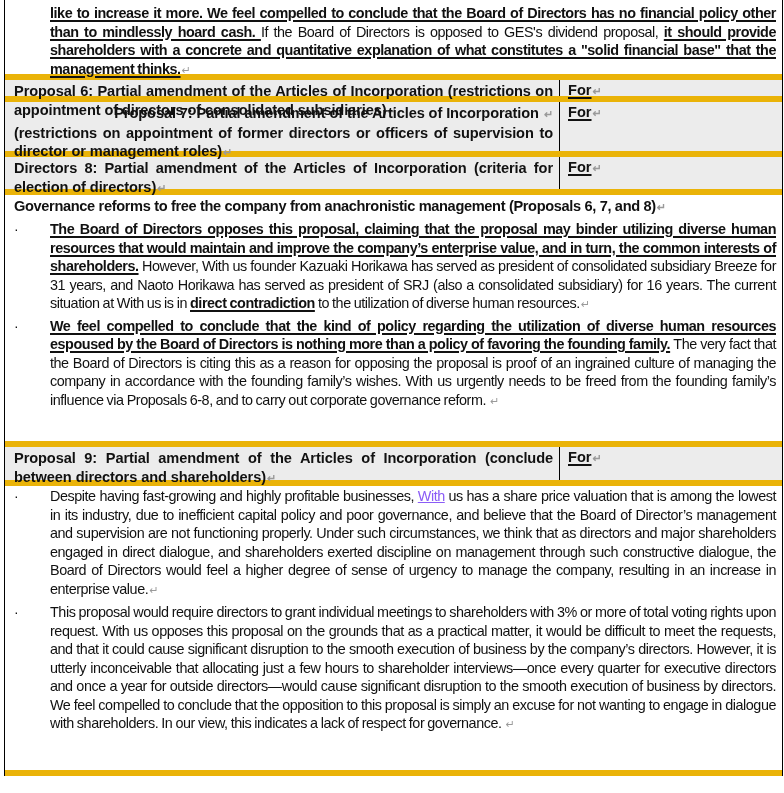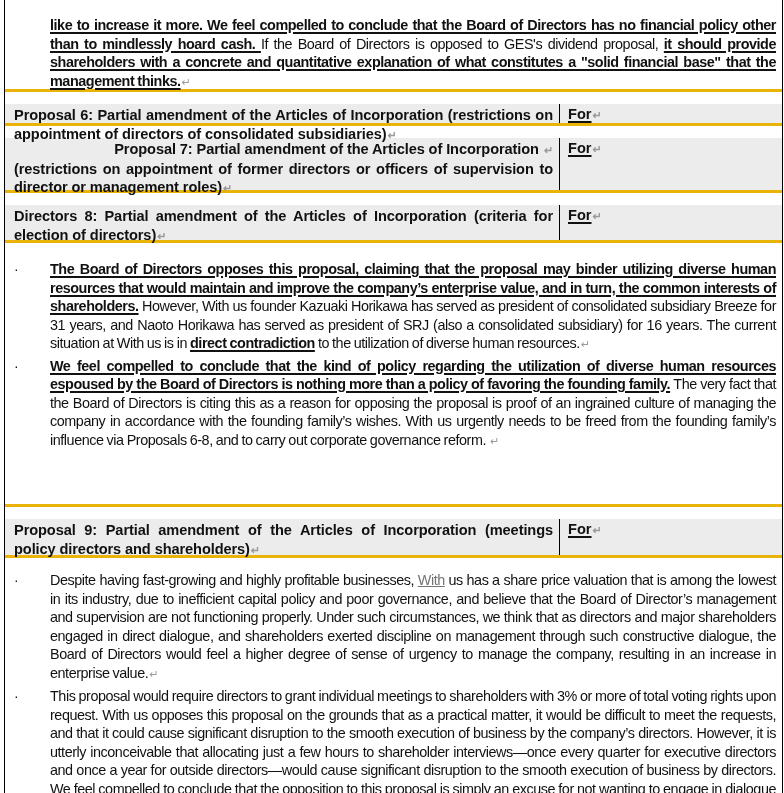--- a/index.html
+++ b/index.html
@@ -2,21 +2,21 @@
 <html><head>
 <meta charset="utf-8">
 <style>
   html, body { margin:0; padding:0; background:#ffffff; }
   body { width:784px; height:793px; overflow:hidden; position:relative; }
   .doc {
     position:absolute; left:4px; top:0; width:777px;
     border-left:1px solid #000; border-right:1px solid #000;
     color:#111;
   }
-  .row { border-bottom:3px solid #eab308; box-sizing:border-box;margin-top:12px; }
+  .row { border-bottom:6px solid #eab308; box-sizing:border-box; }
   .body-text {
     font-family:"Liberation Sans", sans-serif;
     font-size:14.4px; line-height:18.5px; text-align:justify;
     letter-spacing:-0.45px; word-spacing:-0.5px;
   }
   .b { font-weight:bold; }
   .u { text-decoration:underline; text-underline-offset:2px; text-decoration-thickness:1.5px; }
   .ret { color:#9a9a9a; font-size:11px; margin-left:1px; }
   .top-block { padding:4px 6px 0 45px; height:80px; box-sizing:border-box; }
   .prop-row { display:flex; background:#ececec; }
@@ -31,21 +31,21 @@
     font-family:"Liberation Sans", sans-serif; font-weight:bold; font-size:14.6px; line-height:16px;
   }
   .section { padding:2px 6px 4px 9px; }
   .section-title {
     font-family:"Liberation Sans", sans-serif; font-weight:bold;
     font-size:14.6px; line-height:19px; letter-spacing:-0.35px;
   }
   .bullet { display:flex; margin-top:3px; }
   .bullet-dot { width:36px; flex:none; padding-left:0px; font-size:14px; line-height:18.5px; }
   .bullet-body { flex:1; }
-  .wlink { color:#737373; text-decoration:underline; }
+  .wlink { color:#8b5cf6; text-decoration:underline; }
 </style>
 </head>
 <body>
 
 <div class="doc">
 
   <div class="row top-block body-text">
     <span class="b u">like to increase it more. We feel compelled to conclude that the Board of Directors has no financial policy other than to mindlessly hoard cash. </span><span>If the Board of Directors is opposed to GES's dividend proposal, </span><span class="b u">it should provide shareholders with a concrete and quantitative explanation of what constitutes a "solid financial base" that the management thinks.</span><span class="ret">↵</span>
   </div>
 
@@ -58,34 +58,35 @@
     <div class="prop-title"><span style="display:block;text-align:right"><span>Proposal 7: Partial amendment of the Articles of Incorporation</span> <span class="ret">↵</span></span><span>(restrictions on appointment of former directors or officers of supervision to director or management roles)</span><span class="ret">↵</span></div>
     <div class="prop-vote"><span class="u">For</span><span class="ret">↵</span></div>
   </div>
 
   <div class="row prop-row" style="height:38px">
     <div class="prop-title"><span>Directors 8: Partial amendment of the Articles of Incorporation (criteria for election of directors)</span><span class="ret">↵</span></div>
     <div class="prop-vote"><span class="u">For</span><span class="ret">↵</span></div>
   </div>
 
   <div class="row section" style="height:252px;box-sizing:border-box">
+    <div class="section-title"><span>Governance reforms to free the company from anachronistic management (Proposals 6, 7, and 8)</span><span class="ret">↵</span></div>
 
     <div class="bullet body-text">
       <div class="bullet-dot">·</div>
       <div class="bullet-body"><span class="b u">The Board of Directors opposes this proposal, claiming that the proposal may binder utilizing diverse human resources that would maintain and improve the company’s enterprise value, and in turn, the common interests of shareholders.</span><span> However, With us founder Kazuaki Horikawa has served as president of consolidated subsidiary Breeze for 31 years, and Naoto Horikawa has served as president of SRJ (also a consolidated subsidiary) for 16 years. The current situation at With us is in </span><span class="b u">direct contradiction</span><span> to the utilization of diverse human resources.</span><span class="ret">↵</span></div>
     </div>
 
     <div class="bullet body-text">
       <div class="bullet-dot">·</div>
       <div class="bullet-body"><span class="b u">We feel compelled to conclude that the kind of policy regarding the utilization of diverse human resources espoused by the Board of Directors is nothing more than a policy of favoring the founding family.</span><span> The very fact that the Board of Directors is citing this as a reason for opposing the proposal is proof of an ingrained culture of managing the company in accordance with the founding family’s wishes. With us urgently needs to be freed from the founding family’s influence via Proposals 6-8, and to carry out corporate governance reform. </span> <span class="ret">↵</span></div>
     </div>
   </div>
 
   <div class="row prop-row" style="height:39px">
-    <div class="prop-title"><span>Proposal 9: Partial amendment of the Articles of Incorporation (meetings policy directors and shareholders)</span><span class="ret">↵</span></div>
+    <div class="prop-title"><span>Proposal 9: Partial amendment of the Articles of Incorporation (conclude between directors and shareholders)</span><span class="ret">↵</span></div>
     <div class="prop-vote"><span class="u">For</span><span class="ret">↵</span></div>
   </div>
 
   <div class="row section" style="padding-top:1px;height:290px;box-sizing:border-box">
     <div class="bullet body-text" style="margin-top:0">
       <div class="bullet-dot">·</div>
       <div class="bullet-body"><span>Despite having fast-growing and highly profitable businesses, </span><span class="wlink">With</span><span> us has a share price valuation that is among the lowest in its industry, due to inefficient capital policy and poor governance, and believe that the Board of Director’s management and supervision are not functioning properly. Under such circumstances, we think that as directors and major shareholders engaged in direct dialogue, and shareholders exerted discipline on management through such constructive dialogue, the Board of Directors would feel a higher degree of sense of urgency to manage the company, resulting in an increase in enterprise value.</span><span class="ret">↵</span></div>
     </div>
 
     <div class="bullet body-text" style="margin-top:4px">

